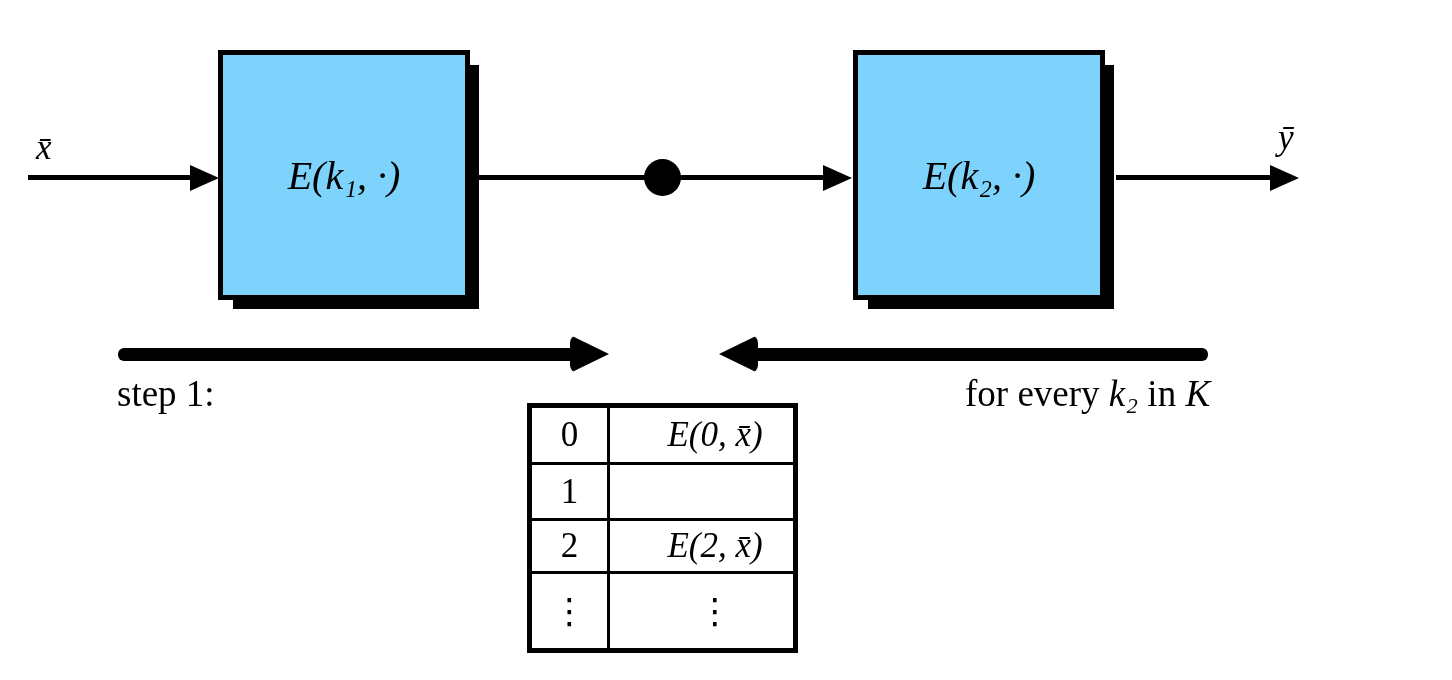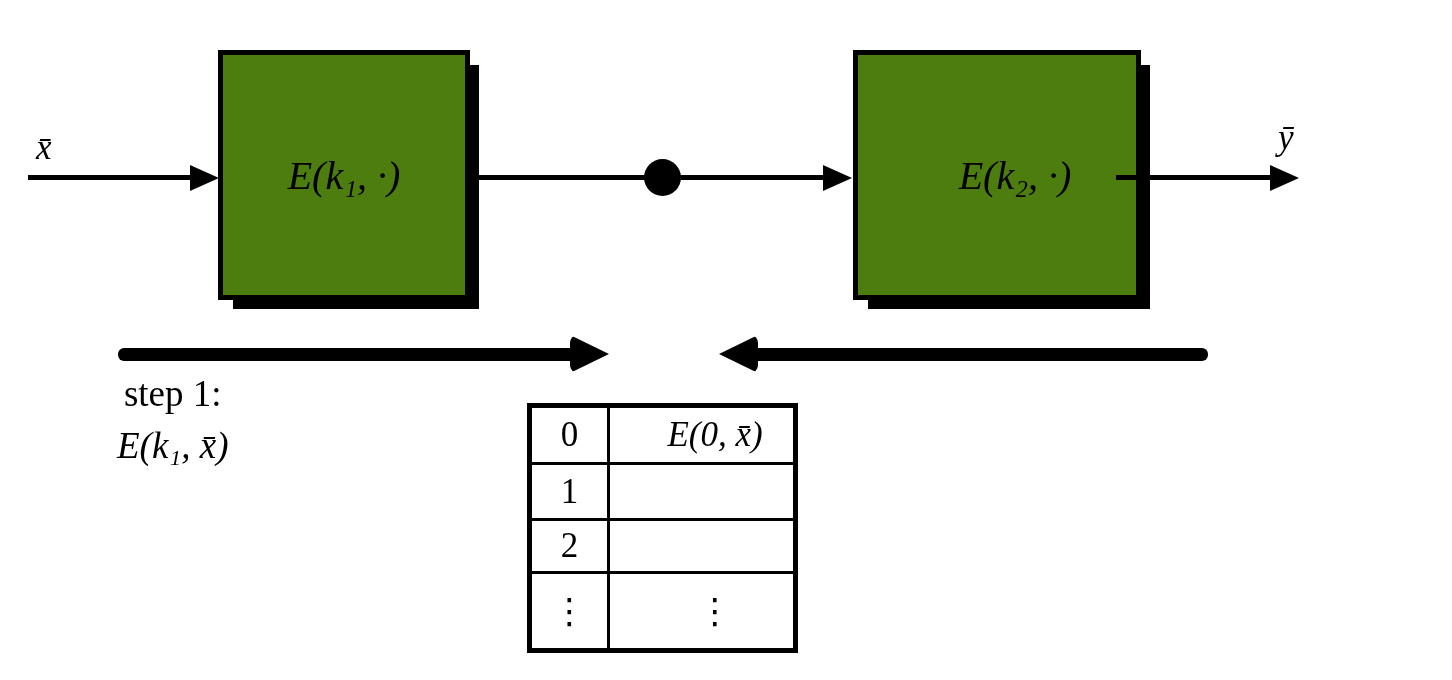--- a/index.html
+++ b/index.html
@@ -16,21 +16,21 @@
     font-family: "Liberation Serif", "DejaVu Serif", "DejaVu Sans", serif;
     color: #000000;
   }
 
   
   .enc-box {
     position: absolute;
     width: 242px;
     height: 240px;
     border: 5px solid #000;
-    background: #4d7c0f;
+    background: #7dd3fc;
     box-shadow: 12px 12px 0 -3px #000;
     display: flex;
     align-items: center;
     justify-content: center;
   }
   .enc-label {
     font-size: 40px;
     font-style: italic;
     white-space: nowrap;
   }
@@ -85,21 +85,20 @@
     font-size: 35px;
     font-style: italic;
     white-space: nowrap;
   }
 
   .step-text {
     position: absolute;
     font-size: 37px;
     line-height: 52px;
     white-space: nowrap;
-    text-align: center;
   }
   .math { font-style: italic; }
 
   
   .lut {
     position: absolute;
     left: 527px;
     top: 403px;
     width: 261px;
     height: 240px;
@@ -148,52 +147,53 @@
   <div class="head-right" style="left:190px; top:165px;"></div>
 
   <div class="enc-box" style="left:218px; top:50px;">
     <span class="enc-label">E(k₁, ·)</span>
   </div>
 
   <div class="shaft" style="left:470px; top:175px; width:354px;"></div>
   <div class="head-right" style="left:823px; top:165px;"></div>
   <div class="junction" style="left:644px; top:159px;"></div>
 
-  <div class="enc-box" style="left:853px; top:50px;padding-left:36px;">
+  <div class="enc-box" style="left:853px; top:50px;">
     <span class="enc-label">E(k₂, ·)</span>
   </div>
 
   <div class="shaft" style="left:1116px; top:175px; width:156px;"></div>
   <div class="head-right" style="left:1270px; top:165px;"></div>
   <div class="io-label" style="left:1278px; top:118px;">ȳ</div>
 
   <div class="thick-shaft" style="left:118px; top:348px; width:458px;"></div>
   <div class="thick-head-right" style="left:570px; top:335px;"></div>
 
   <div class="thick-head-left" style="left:719px; top:335px;"></div>
   <div class="thick-shaft" style="left:752px; top:348px; width:456px;"></div>
 
   <div class="step-text" style="left:117px; top:368px;">
     <div>step 1:</div>
-    <div class="math">E(k₁, x̄)</div>
   </div>
 
   <div class="step-text" style="left:965px; top:368px;">
+    <div><span>for every </span><span class="math">k₂</span><span> in </span><span class="math">K</span></div>
   </div>
 
   <div class="lut">
     <div class="lut-row r1">
       <div class="lut-key">0</div>
       <div class="lut-val math">E(0, x̄)</div>
     </div>
     <div class="lut-row r2">
       <div class="lut-key">1</div>
     </div>
     <div class="lut-row r3">
       <div class="lut-key">2</div>
+      <div class="lut-val math">E(2, x̄)</div>
     </div>
     <div class="lut-row">
       <div class="lut-key">⋮</div>
       <div class="lut-val">⋮</div>
     </div>
   </div>
 
 </div>
 
 </body></html>

